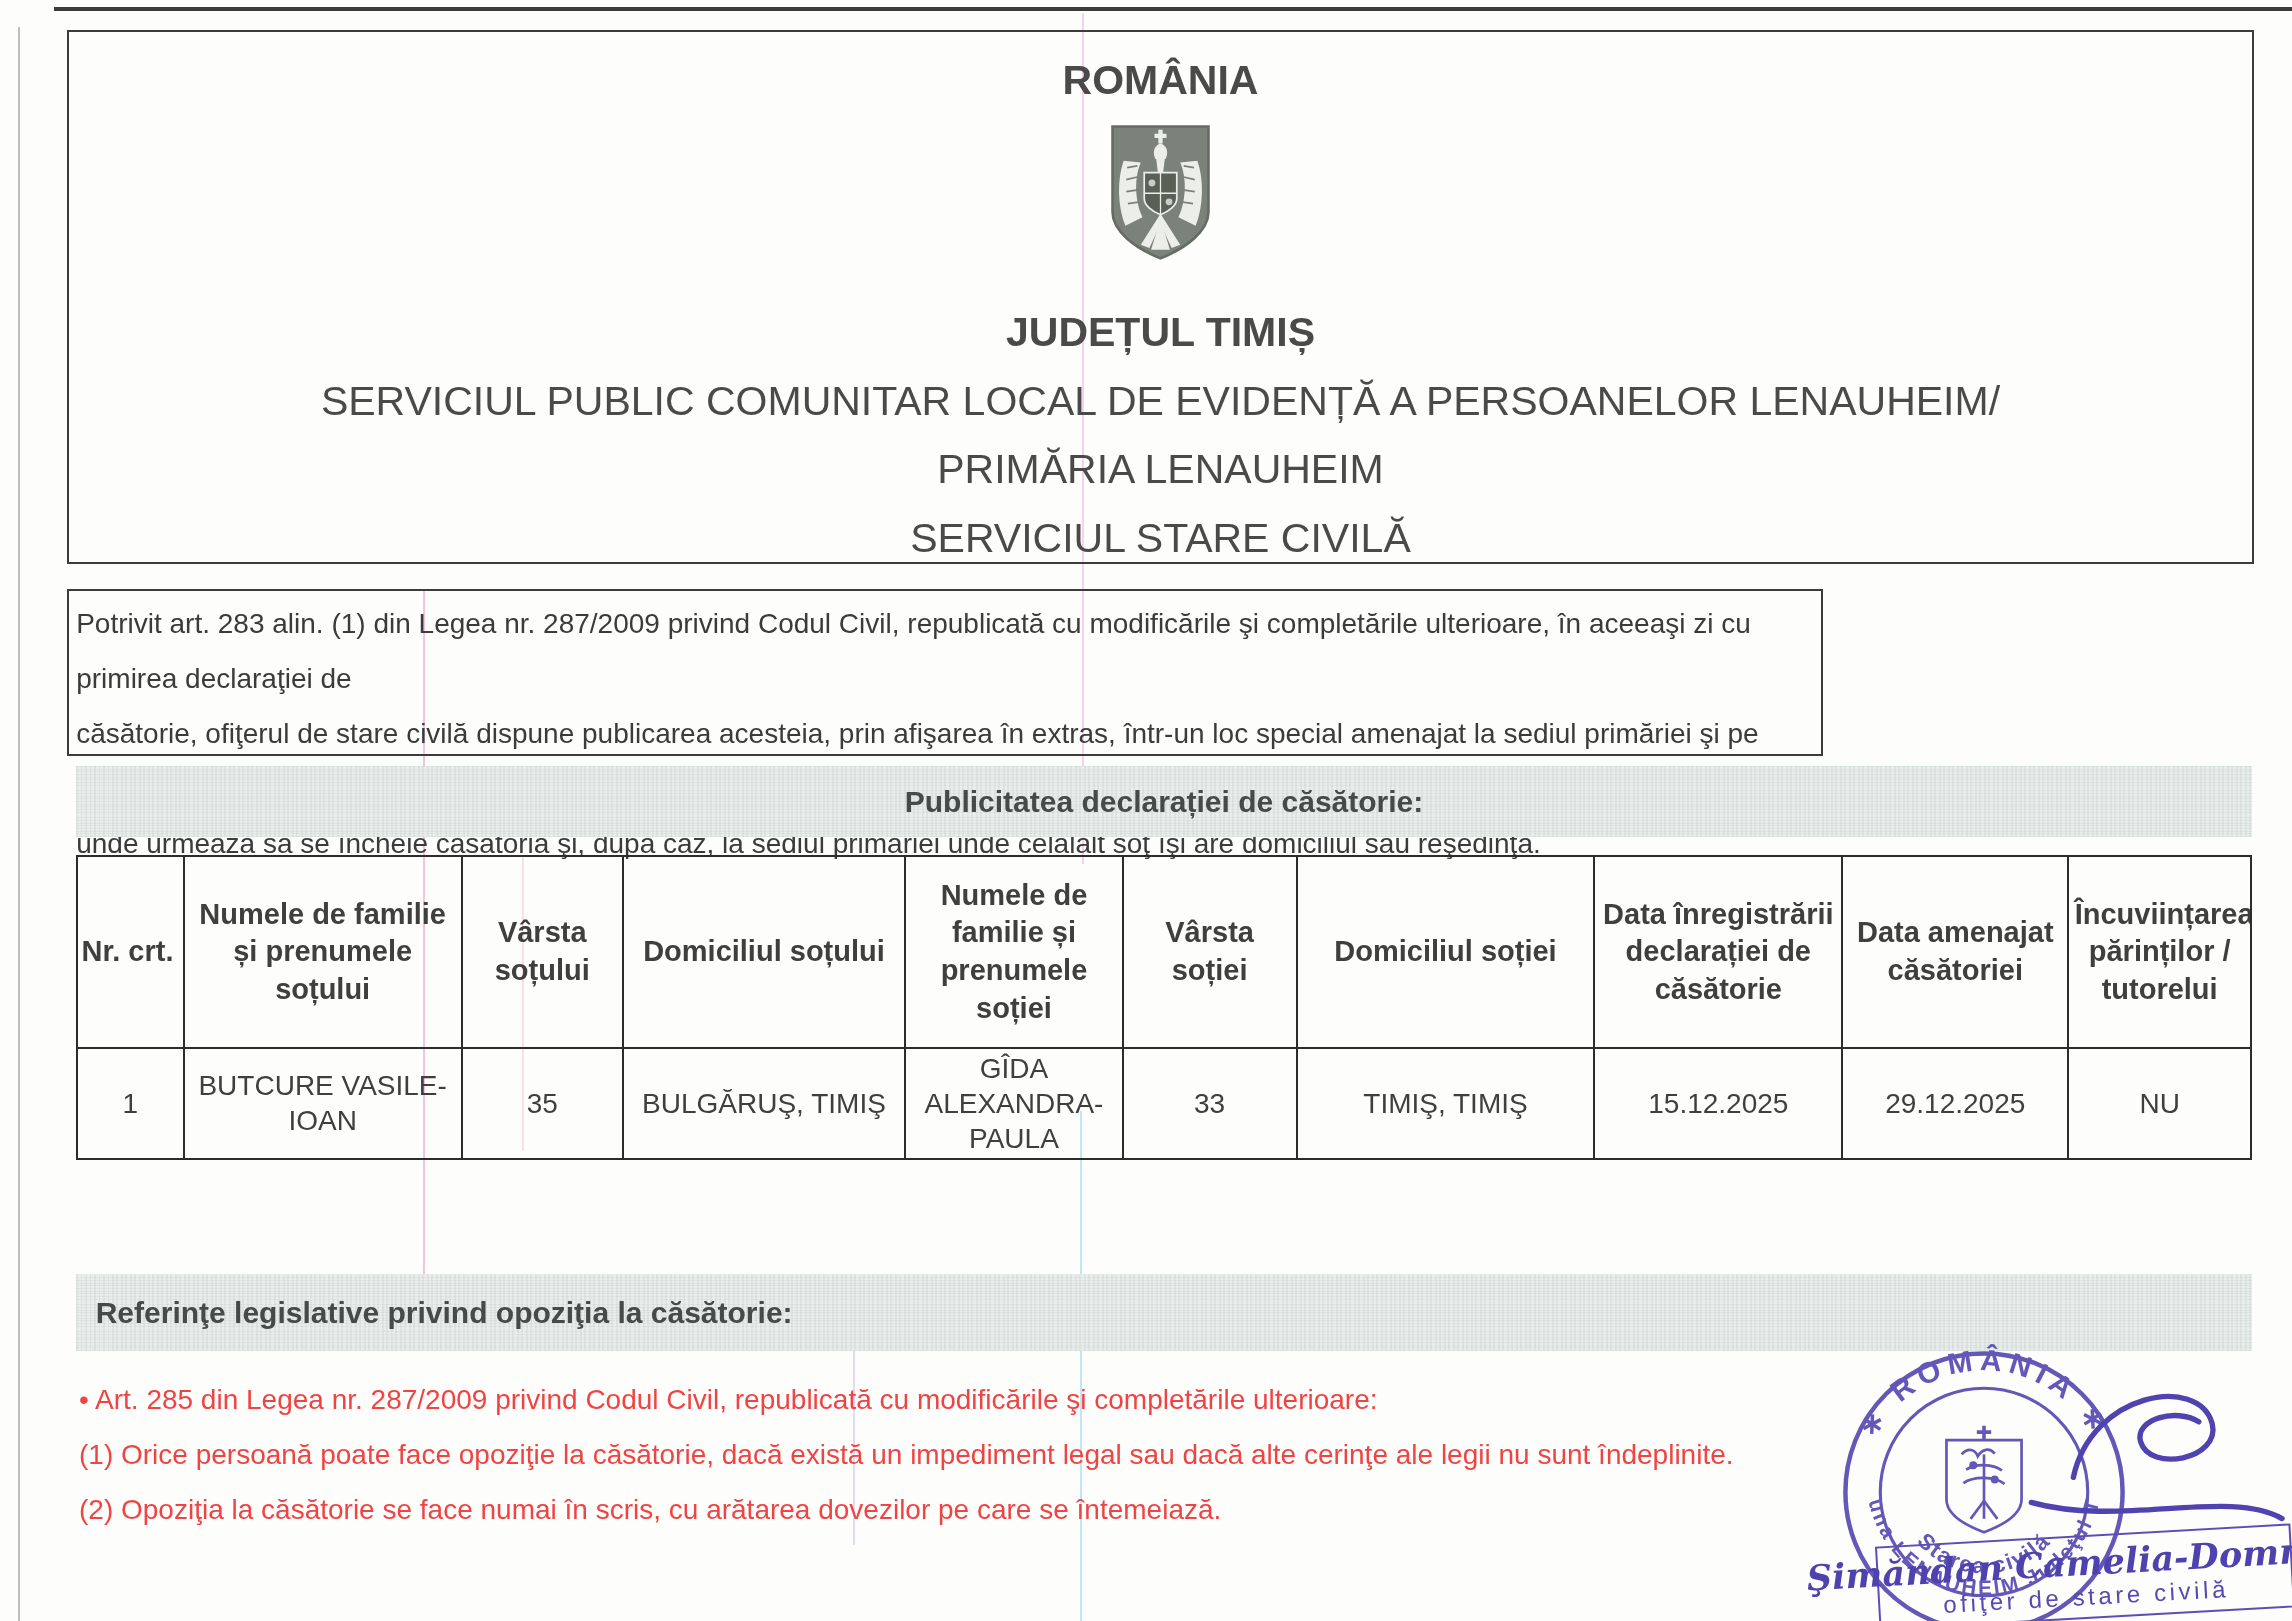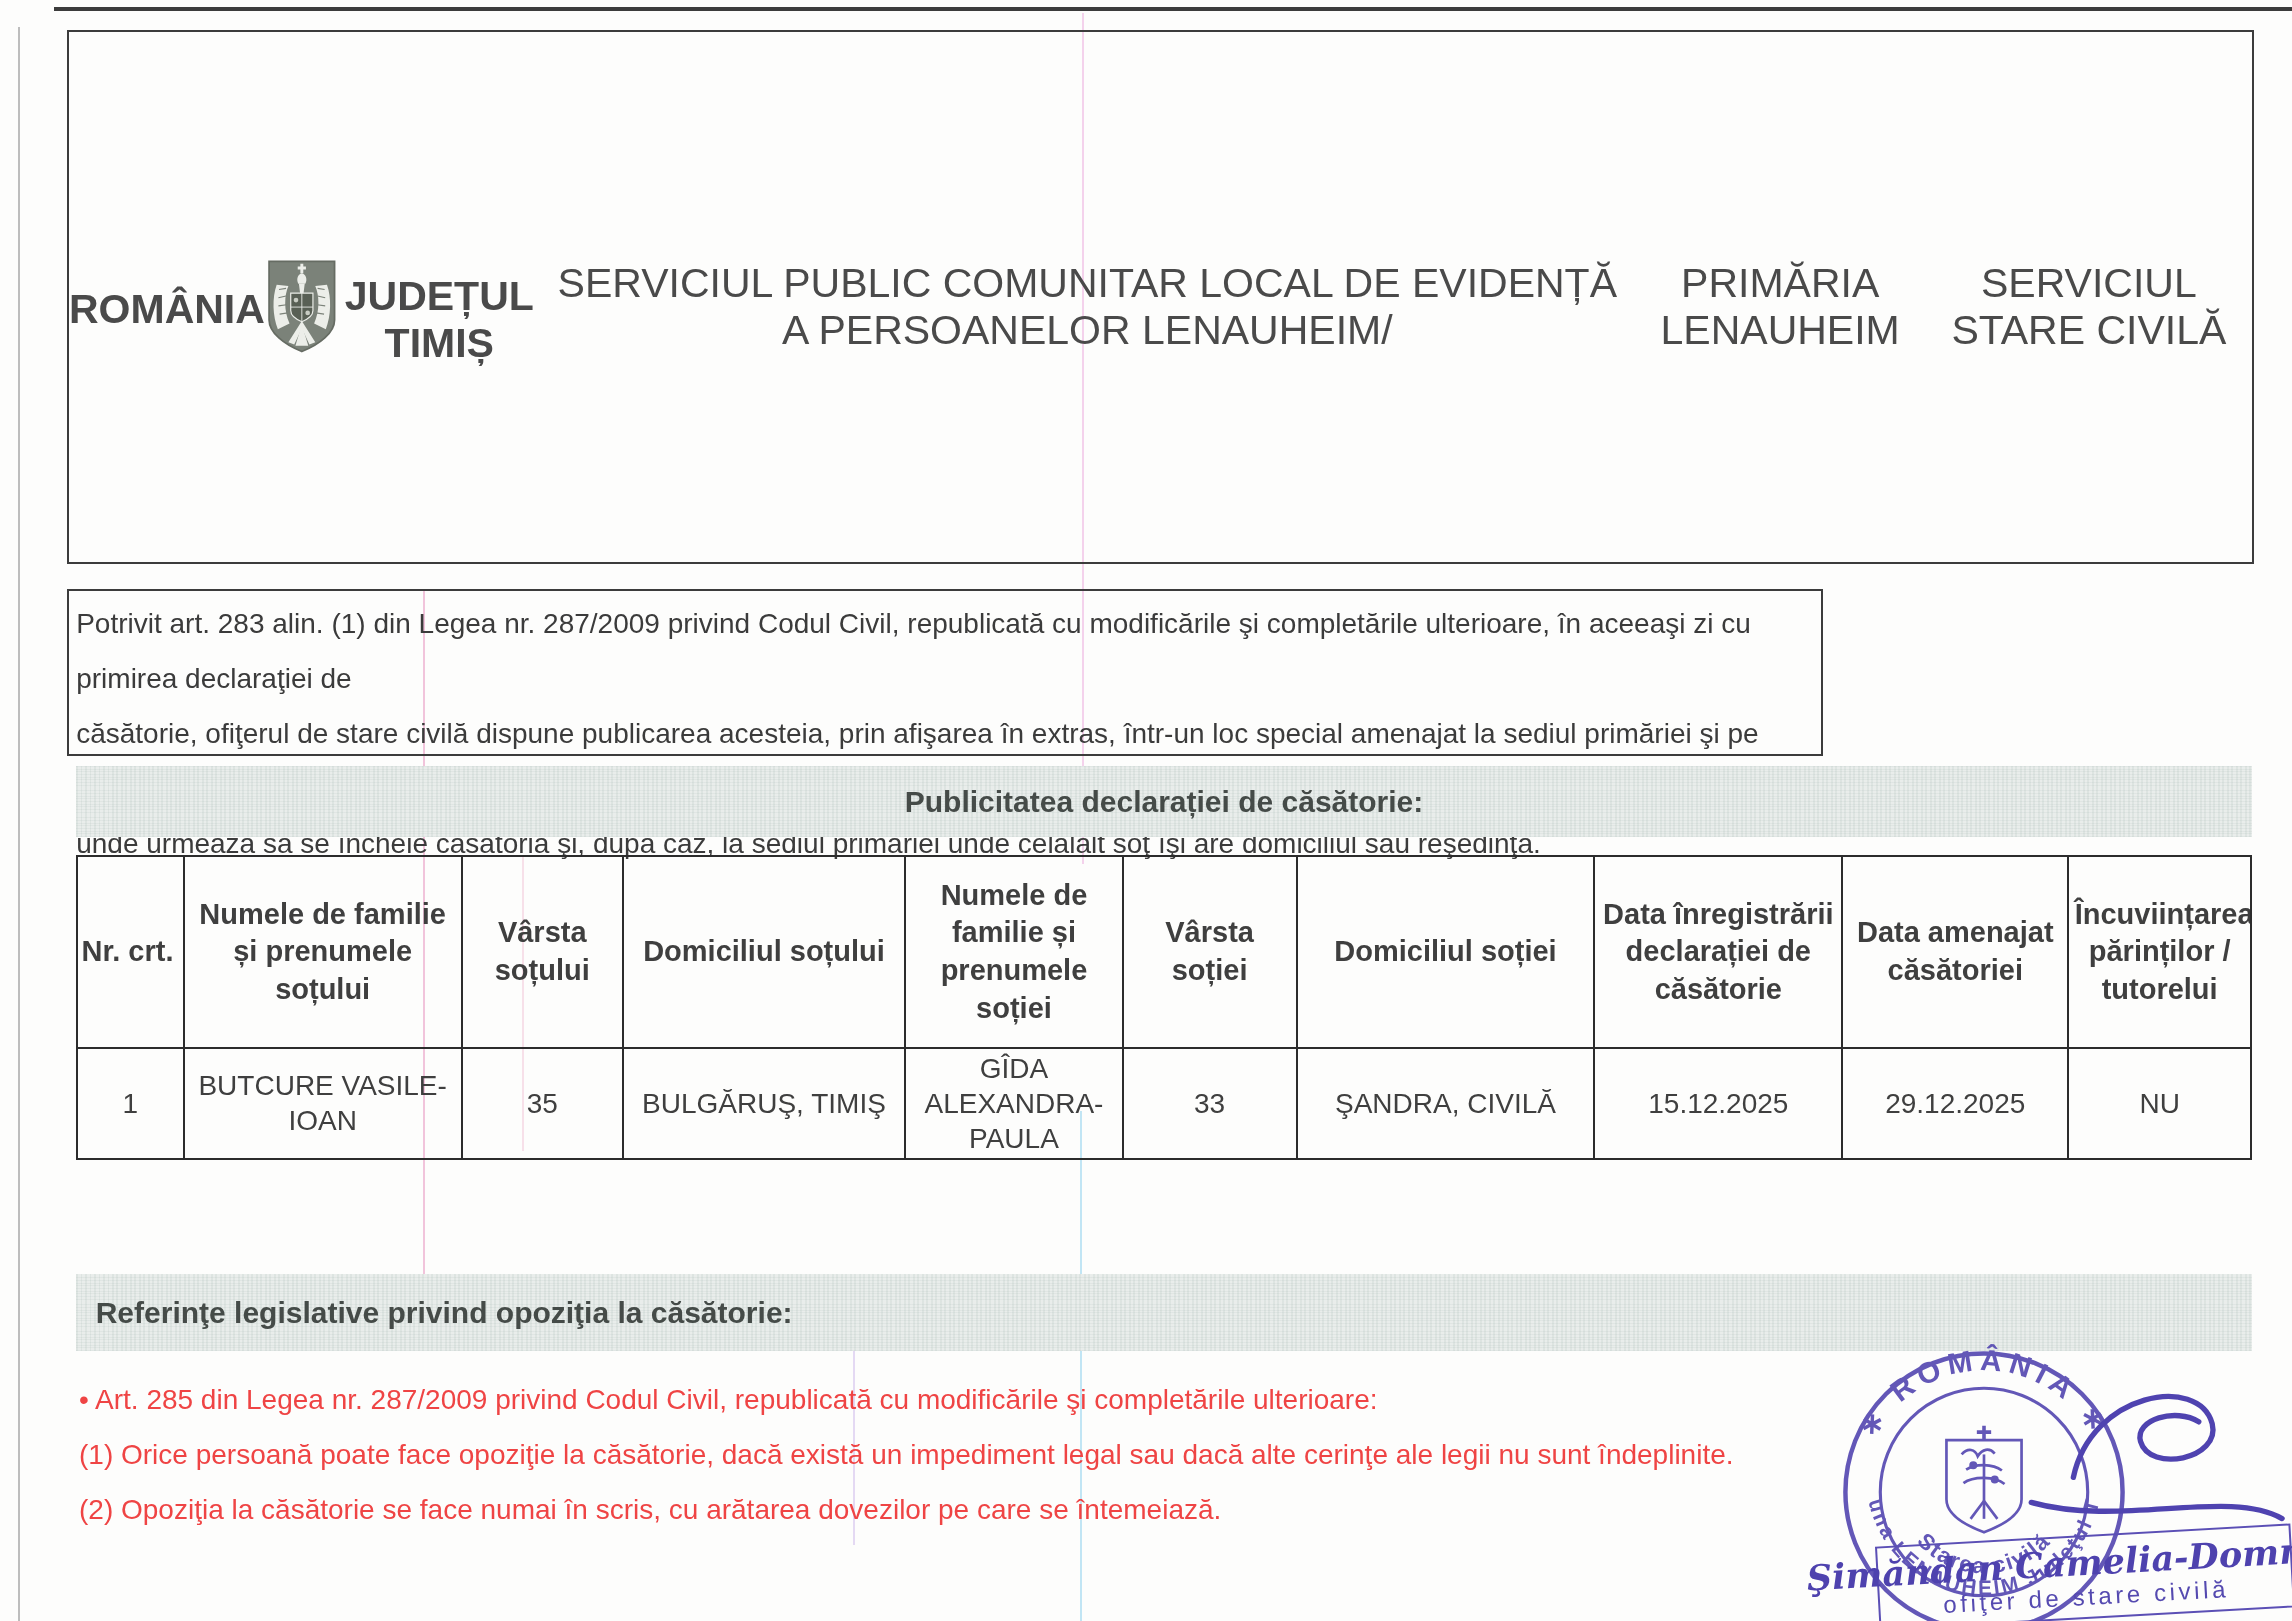--- a/index.html
+++ b/index.html
@@ -18,21 +18,21 @@
   .a1{left:423px;top:591px;height:699px;background:rgba(222,110,170,.40);}
   .a2{left:1082px;top:12.5px;height:851px;background:rgba(225,130,205,.35);}
   .a3{left:1080px;top:1111px;height:510px;background:rgba(120,200,235,.45);}
   .a4{left:853px;top:1276px;height:269px;background:rgba(180,150,225,.35);}
   .a5{left:522px;top:855px;height:296px;background:rgba(235,160,190,.30);}
 
   
   .header-box{
     position:absolute;left:67px;top:29.6px;width:2183px;height:530px;
     border:2.7px solid #3c3c3c;
-    display:flex;flex-direction:row;align-items:center;
+    display:flex;flex-direction:column;align-items:center;
     text-align:center;
   }
   .hdr-country{margin-top:25px;font-size:41px;font-weight:bold;letter-spacing:0px;color:#4a4a4a;}
   .hdr-coa{margin-top:19.7px;}
   .hdr-county{margin-top:47px;font-size:41px;font-weight:bold;color:#4a4a4a;}
   .hdr-line{margin-top:21.5px;font-size:41px;font-weight:normal;color:#4a4a4a;}
 
   
   .intro-box{
     position:absolute;left:67px;top:589px;width:1756px;height:167px;
@@ -176,21 +176,21 @@
       </tr>
     </thead>
     <tbody>
       <tr>
         <td>1</td>
         <td>BUTCURE VASILE-IOAN</td>
         <td>35</td>
         <td>BULGĂRUŞ, TIMIŞ</td>
         <td>GÎDA ALEXANDRA-PAULA</td>
         <td>33</td>
-        <td>ŞANDRA, CIVILĂ</td>
+        <td>TIMIŞ, TIMIŞ</td>
         <td>15.12.2025</td>
         <td>29.12.2025</td>
         <td>NU</td>
       </tr>
     </tbody>
   </table>
 
   <div class="band band-references">
     <span>Referinţe legislative privind opoziţia la căsătorie:</span>
   </div>

